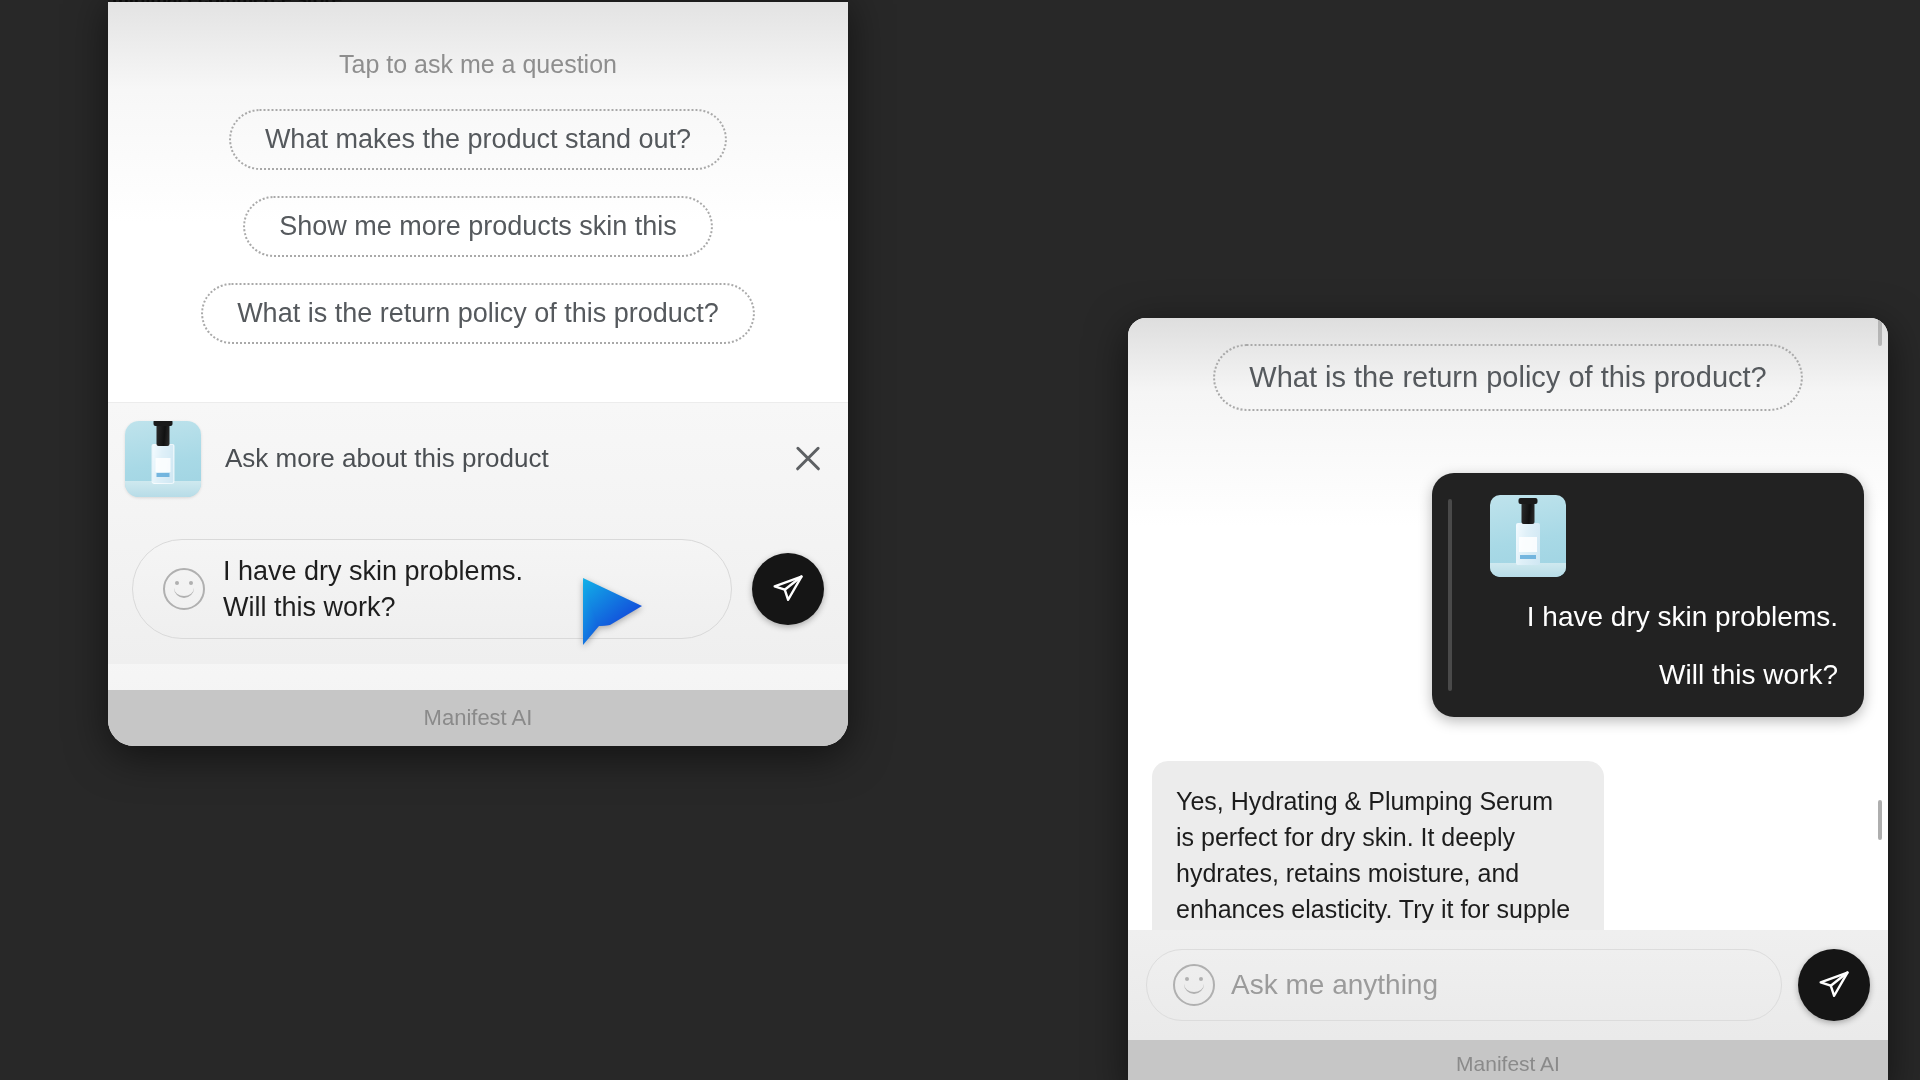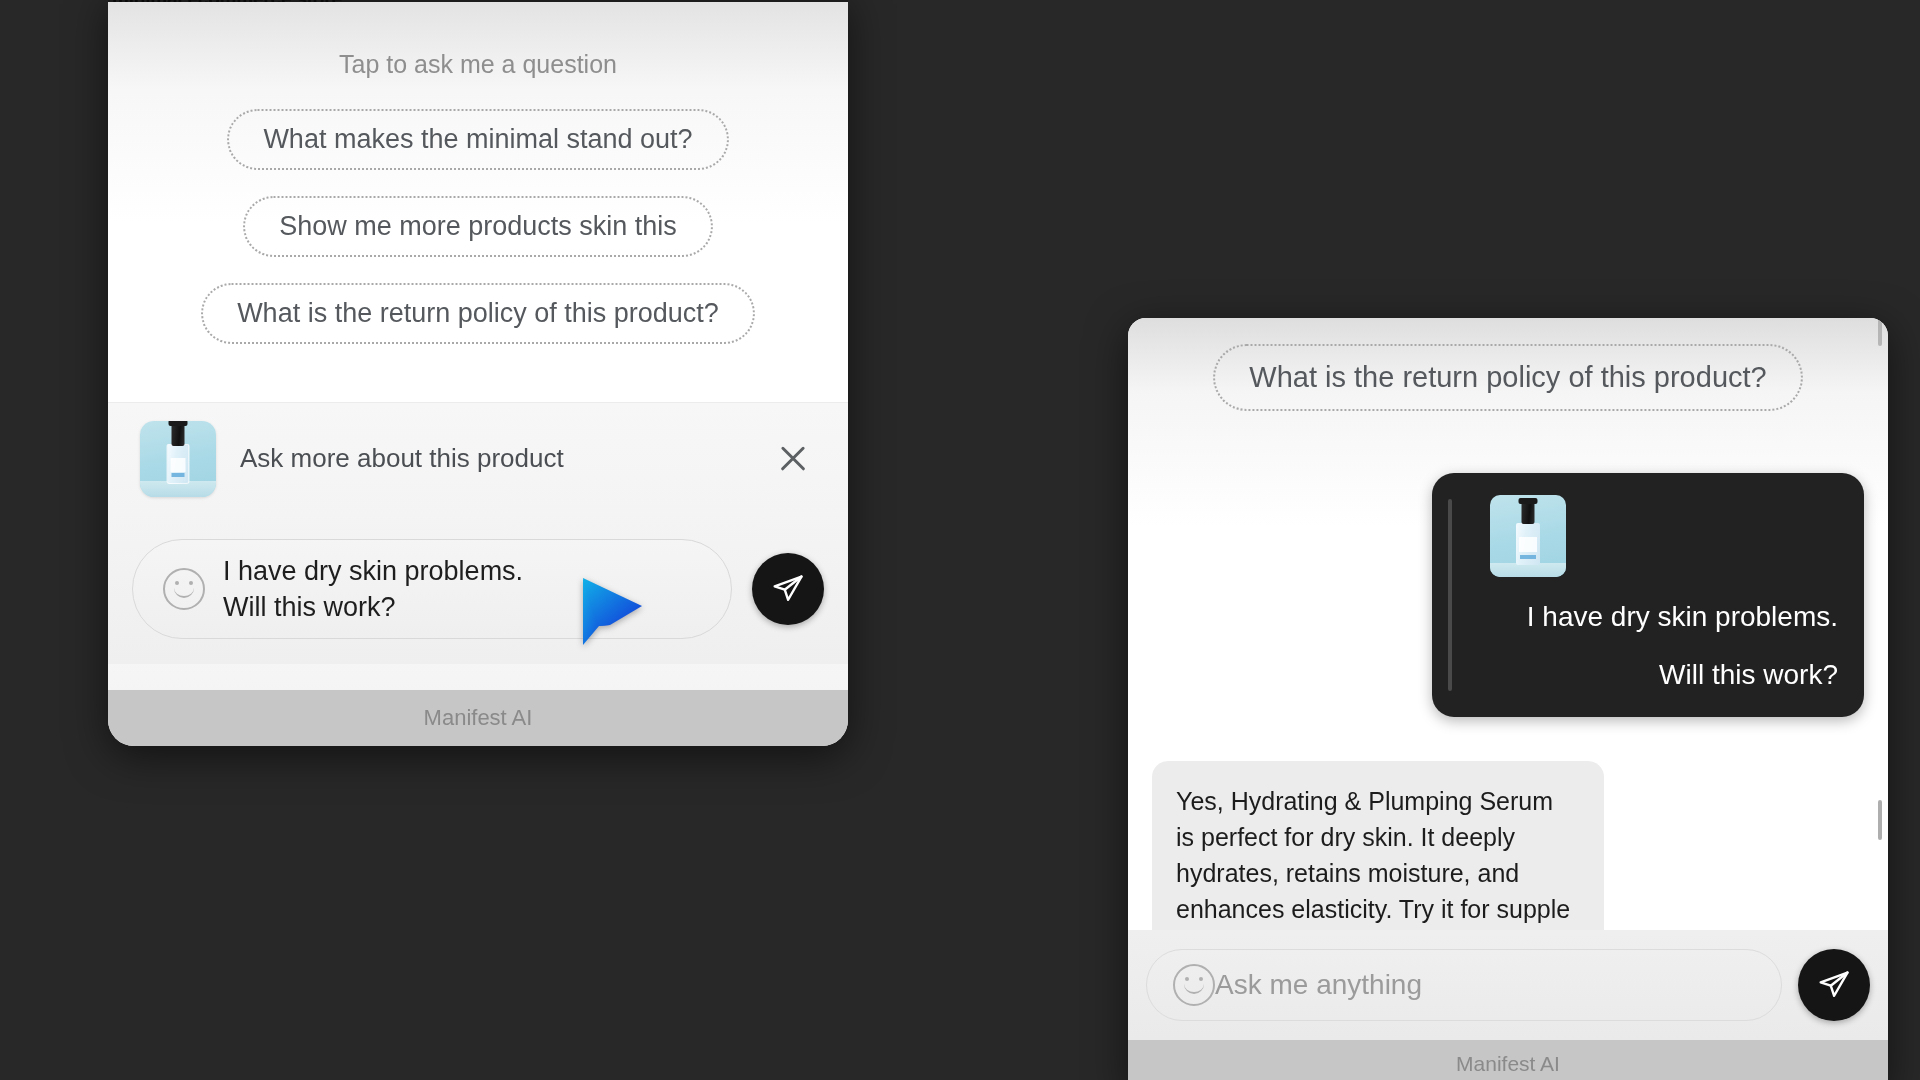--- a/index.html
+++ b/index.html
@@ -51,21 +51,21 @@
     font-size:27px;
     color:#55595d;
     background:transparent;
     white-space:nowrap;
   }
 
   .product-strip {
     position:absolute; left:0; right:0; top:408px; height:112px;
     background:linear-gradient(180deg,#f7f7f7,#f4f4f4);
     border-top:1px solid #ececec;
-    display:flex; align-items:center; padding:0 32px;
+    display:flex; align-items:center; padding:0 17px;
     gap:24px;
   }
   .prod-thumb {
     width:76px; height:76px; border-radius:14px;
     background:linear-gradient(170deg,#bfe3ec 0%,#a8d9e6 55%,#9fd3e2 100%);
     position:relative; flex:none; overflow:hidden;
     box-shadow:0 1px 3px rgba(0,0,0,.12);
   }
   .prod-thumb .shelf {
     position:absolute; left:0; right:0; bottom:0; height:16px;
@@ -224,21 +224,21 @@
     color:#1c1c1c; font-size:25px; line-height:1.44;
   }
   .r-composer {
     position:absolute; left:0; right:0; top:612px; height:110px;
     background:linear-gradient(180deg,#efefef,#eaeaea);
     display:flex; align-items:center; padding:0 18px; gap:16px;
   }
   .r-input-pill {
     flex:1; height:72px; border:1.5px solid #dcdcdc; border-radius:40px;
     background:linear-gradient(180deg,#efefef,#ebebeb);
-    display:flex; align-items:center; padding:0 26px;text-align:center;
+    display:flex; align-items:center; gap:16px; padding:0 26px;text-align:center;
   }
   .r-placeholder { font-size:28px; color:#9b9b9b; }
   .r-footer {
     position:absolute; left:0; right:0; top:722px; height:48px;
     background:#c6c6c6; display:flex; align-items:center;
     justify-content:center; color:#8a8a8a; font-size:21px;
   }
   .r-scrollbar {
     position:absolute; right:6px; top:482px; width:4px; height:40px;
     background:#9a9a9a; border-radius:3px; opacity:.8;
@@ -256,21 +256,21 @@
   <div class="widget" id="left-widget">
 
     <div class="top-sliver">
       <span>minimal ecommerce store</span>
     </div>
 
     <div class="suggest-scroll">
       <div class="tap-hint">Tap to ask me a question</div>
 
       <div class="chip-row">
-        <div class="chip">What makes the minimal stand out?</div>
+        <div class="chip">What makes the product stand out?</div>
       </div>
       <div class="chip-row">
         <div class="chip">Show me more products skin this</div>
       </div>
       <div class="chip-row">
         <div class="chip">What is the return policy of this product?</div>
       </div>
     </div>
 
     <div class="product-strip">

